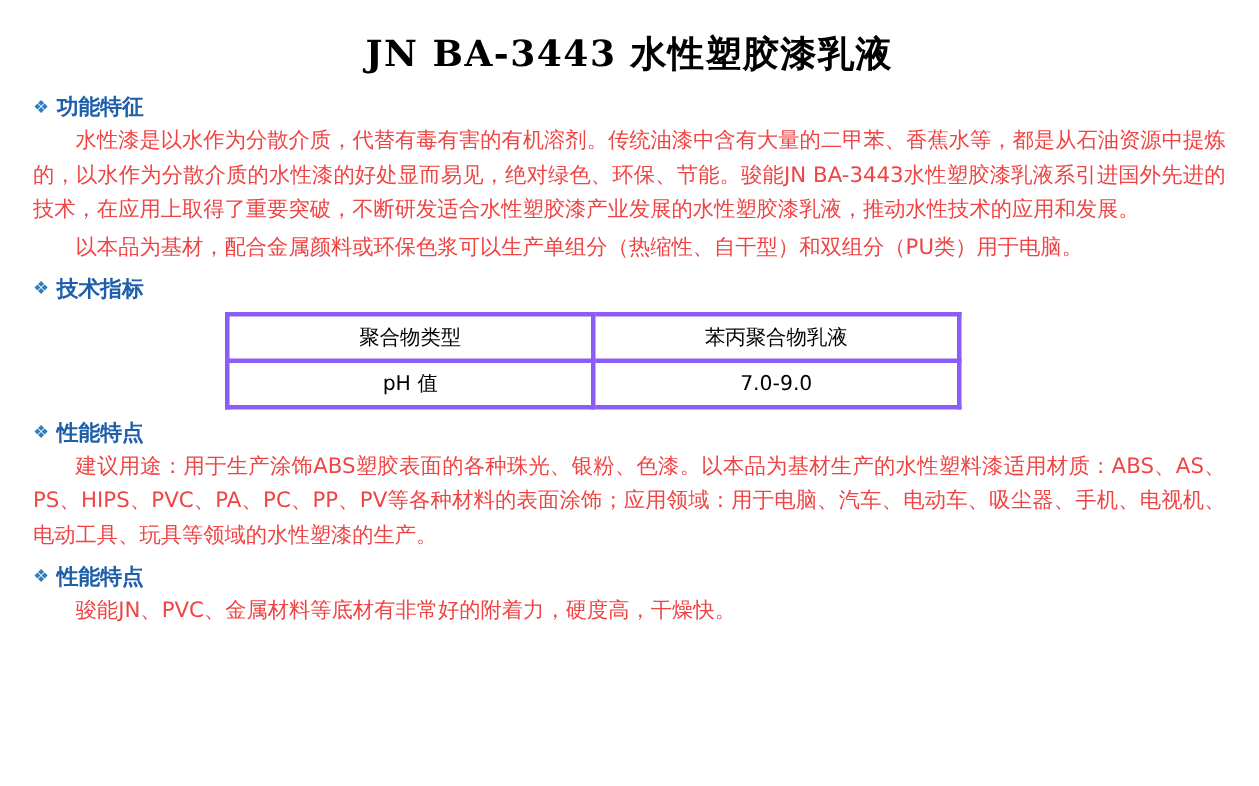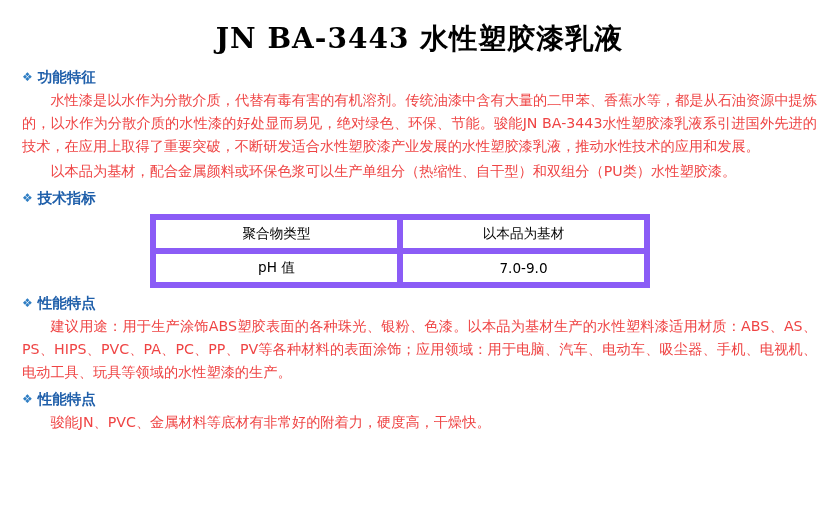--- a/index.html
+++ b/index.html
@@ -17,21 +17,21 @@
   }
   .page {
     width: 839px;
     height: 524px;
     box-sizing: border-box;
     padding: 14px 22px 0 22px;
     position: relative;
   }
   .doc-title {
     text-align: center;
-    font-size: 28px;
+    font-size: 24px;
     font-weight: bold;
     letter-spacing: 1px;
     color: #000;
     margin: 6px 0 10px 0;
     font-family: "DejaVu Serif", "Liberation Serif", serif;
   }
   .section-head {
     color: #1f5faa;
     font-weight: bold;
     font-size: 14.5px;
@@ -57,21 +57,21 @@
   .indent {
     text-indent: 2em;
   }
   table.spec {
     border-collapse: collapse;
     margin: 6px 0 6px 128px;
     width: 475px;
     table-layout: fixed;
   }
   table.spec td {
-    border: 6px solid #8b5cf6;
+    border: 3px solid #8b5cf6;
     text-align: center;
     font-size: 13.6px;
     padding: 4px 2px;
     height: 20px;
     color: #000;
   }
   table.spec td.col1 { width: 237px; }
   table.spec td.col2 { width: 237px; }
 </style>
 </head>
@@ -79,32 +79,32 @@
 
 <div class="page">
 
   <div class="doc-title">JN  BA-3443  水性塑胶漆乳液</div>
 
   <div class="section-head">
     <span class="bullet-diamond">❖</span>
     <span>功能特征</span>
   </div>
   <p class="body-text indent">水性漆是以水作为分散介质，代替有毒有害的有机溶剂。传统油漆中含有大量的二甲苯、香蕉水等，都是从石油资源中提炼的，以水作为分散介质的水性漆的好处显而易见，绝对绿色、环保、节能。骏能JN BA-3443水性塑胶漆乳液系引进国外先进的技术，在应用上取得了重要突破，不断研发适合水性塑胶漆产业发展的水性塑胶漆乳液，推动水性技术的应用和发展。</p>
-  <p class="body-text indent">以本品为基材，配合金属颜料或环保色浆可以生产单组分（热缩性、自干型）和双组分（PU类）水性塑胶漆。</p>
+  <p class="body-text indent">以本品为基材，配合金属颜料或环保色浆可以生产单组分（热缩性、自干型）和双组分（PU类）用于电脑。</p>
 
   <div class="section-head">
     <span class="bullet-diamond">❖</span>
     <span>技术指标</span>
   </div>
 
   <table class="spec">
     <tbody>
       <tr>
         <td class="col1">聚合物类型</td>
-        <td class="col2">以本品为基材</td>
+        <td class="col2">苯丙聚合物乳液</td>
       </tr>
       <tr>
         <td class="col1">pH 值</td>
         <td class="col2">7.0-9.0</td>
       </tr>
     </tbody>
   </table>
 
   <div class="section-head">
     <span class="bullet-diamond">❖</span>

